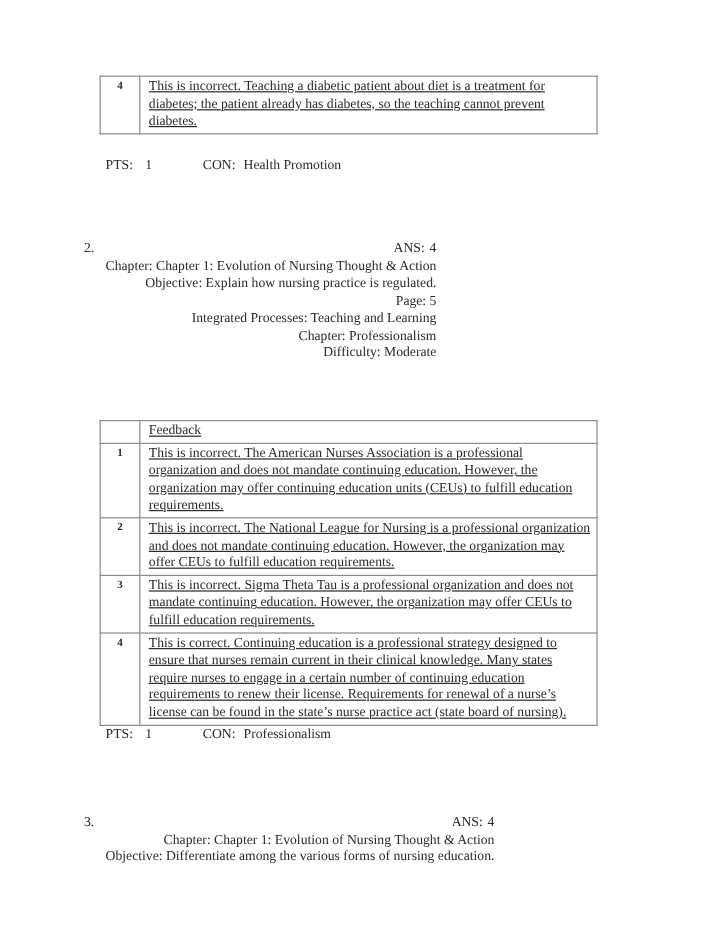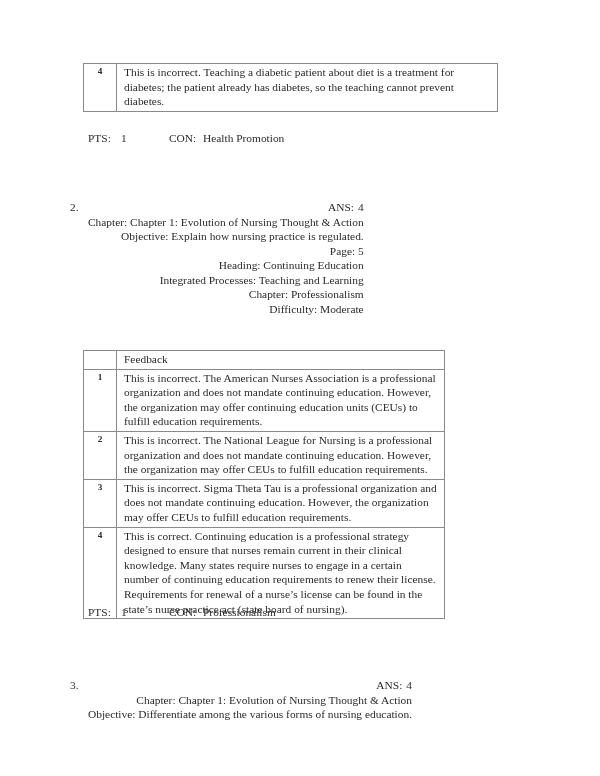--- a/index.html
+++ b/index.html
@@ -40,36 +40,37 @@
     width: 28px;
     text-align: center;
     font-size: 9.2px;
     font-weight: bold;
     padding: 2px 2px 2px 2px;
     line-height: 11px;
   }
   .fb-table td.textcol {
     padding-left: 7px;
     padding-right: 5px;
+    text-decoration: underline;
   }
   .fb-table td.empty {
     border-right: 1px solid #8a8a8a;
   }
 
   
   #table-top {
     left: 83px;
     top: 63px;
     width: 415px;
   }
   
   #table-feedback-2 {
     left: 83px;
     top: 350px;
-    width: 362px;
+    width: 415px;
   }
 
   
   .ptsline {
     position: absolute;
     font-size: 11.4px;
     line-height: 15px;
     white-space: nowrap;
   }
   .ptsline .lbl-pts { position: absolute; left: 0; }
@@ -126,21 +127,20 @@
 
   <div class="qblock" id="qblock-2">
     <span class="qnum">2.</span>
     <div class="qbody">
       <div class="ansrow">
         <span class="ans-label">ANS:</span><span>4</span>
       </div>
       <div class="metaline">Chapter: Chapter 1: Evolution of Nursing Thought &amp; Action</div>
       <div class="metaline">Objective: Explain how nursing practice is regulated.</div>
       <div class="metaline">Page: 5</div>
-      <div class="metaline">Heading: Continuing Education</div>
       <div class="metaline">Integrated Processes: Teaching and Learning</div>
       <div class="metaline">Chapter: Professionalism</div>
       <div class="metaline">Difficulty: Moderate</div>
     </div>
   </div>
 
   <table class="fb-table" id="table-feedback-2">
     <tbody>
       <tr>
         <td class="numcol empty"></td>

